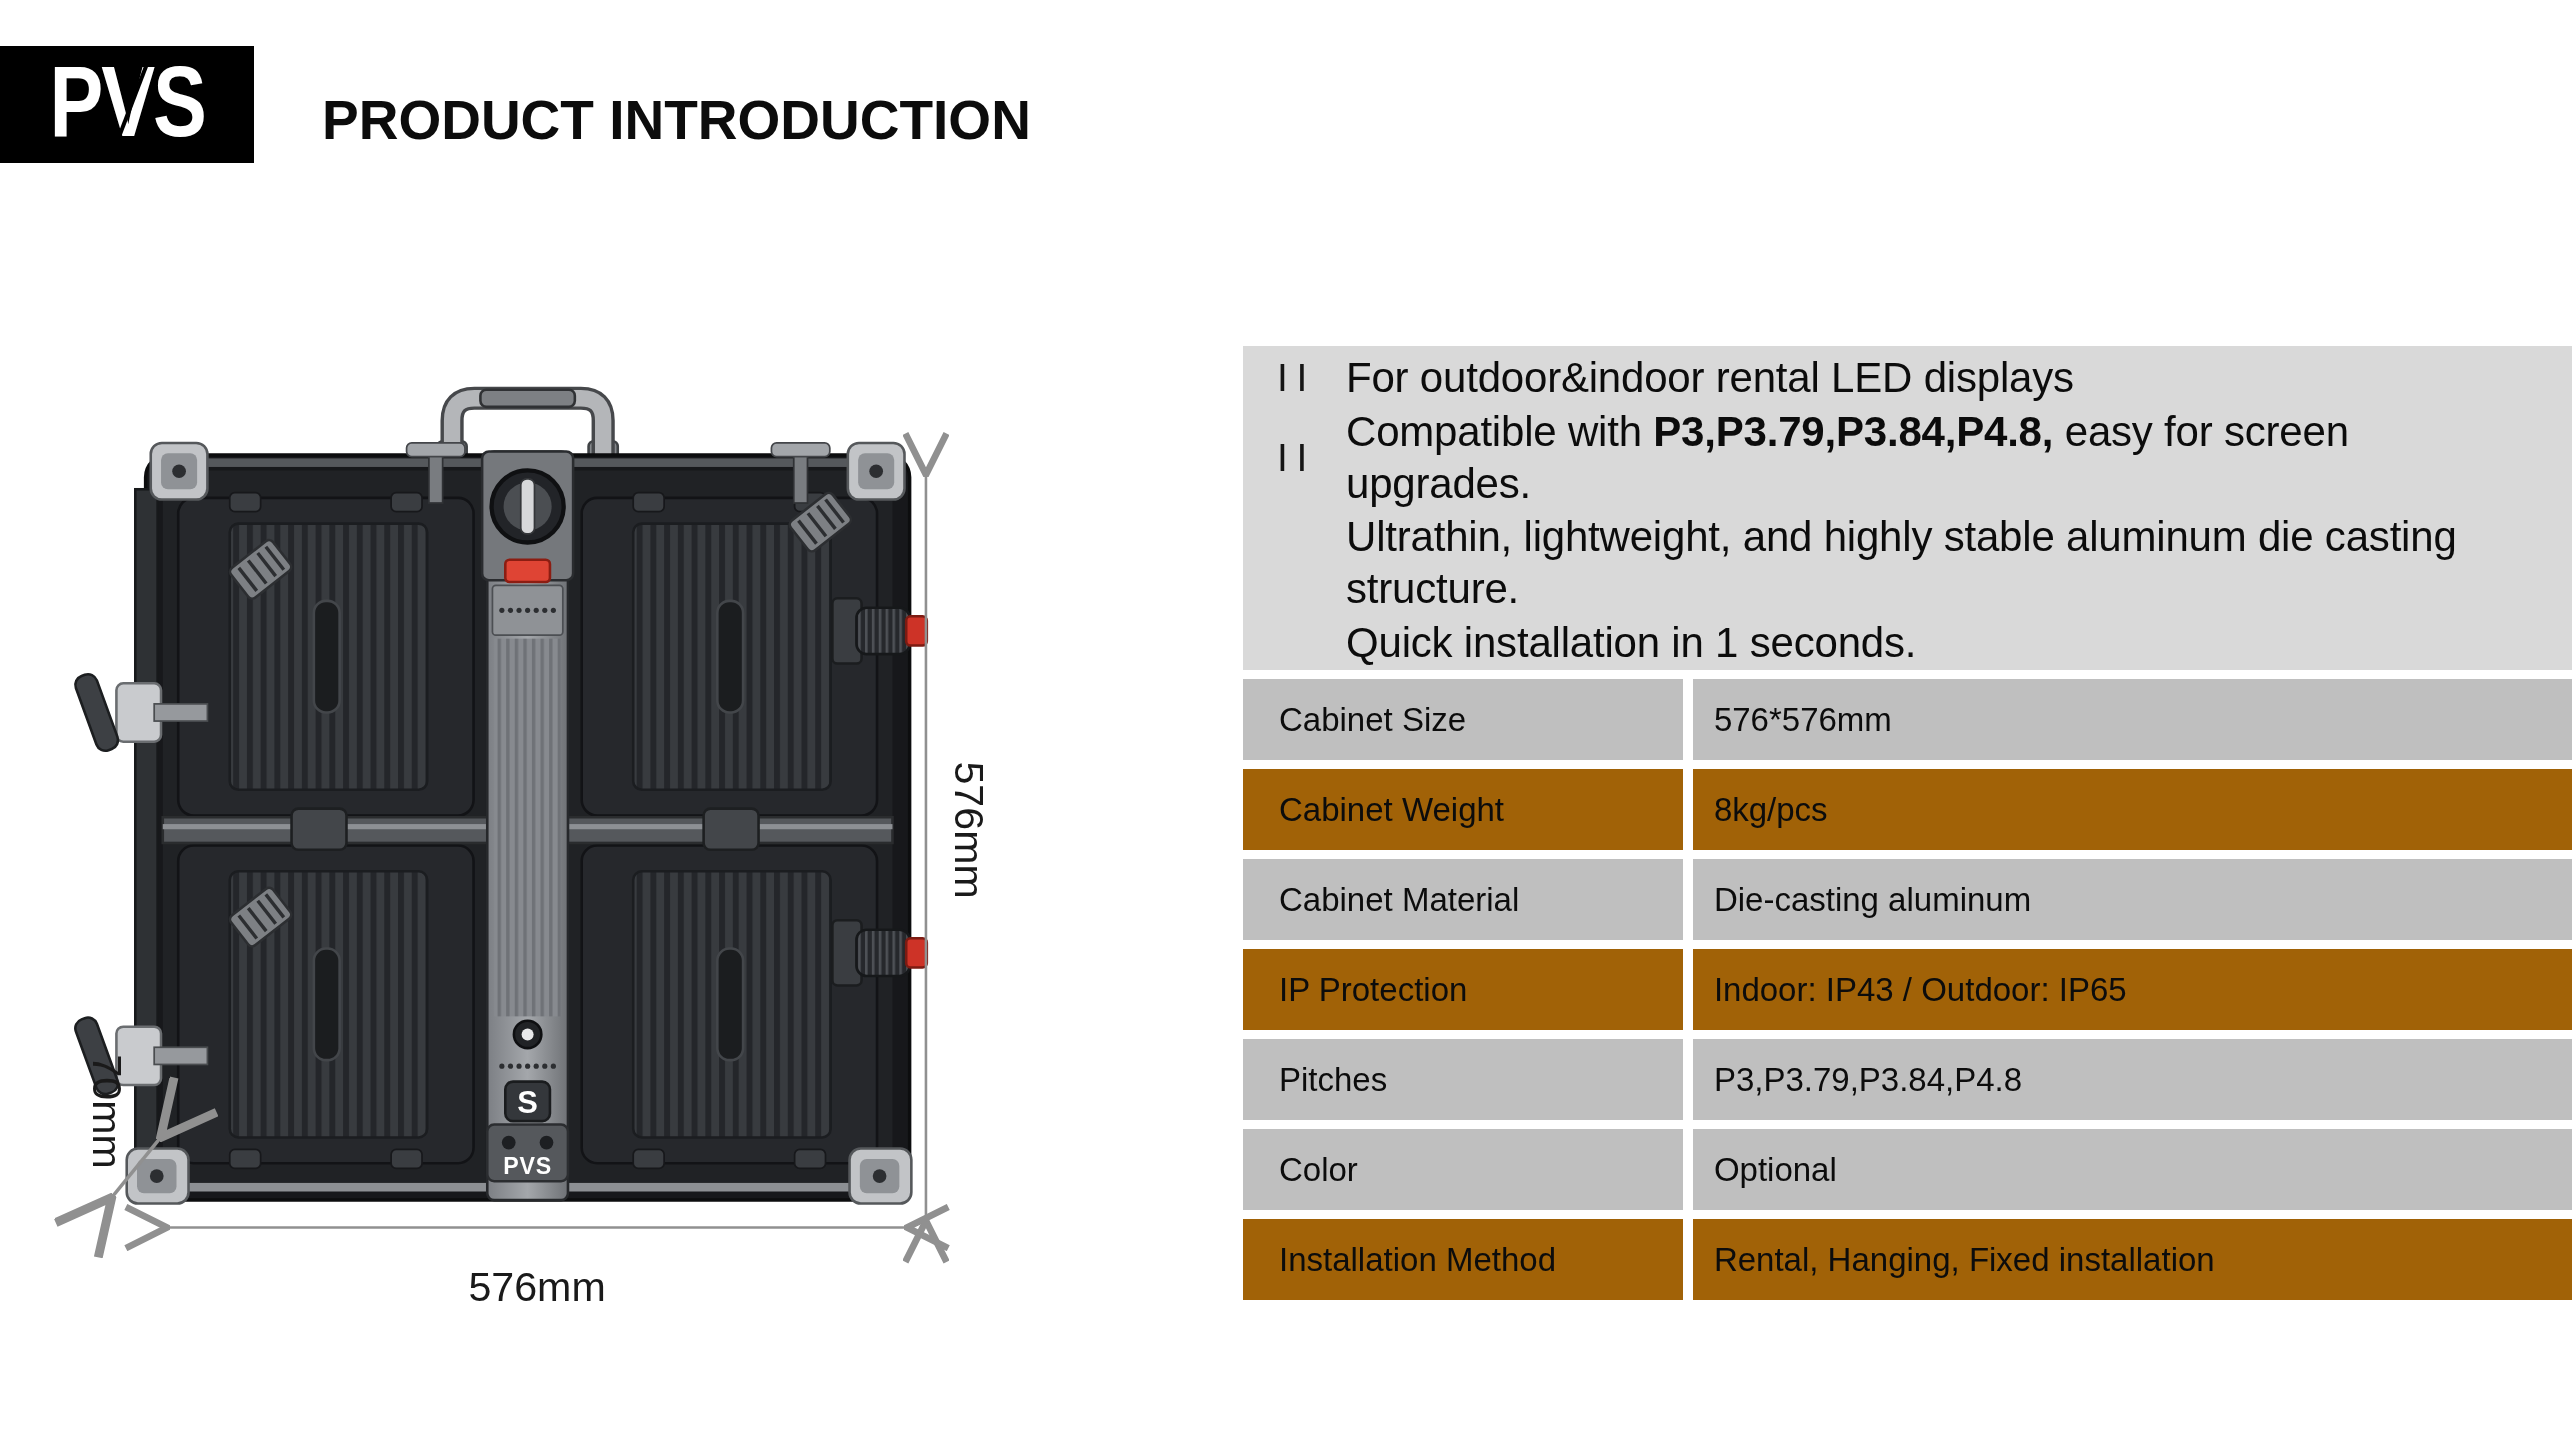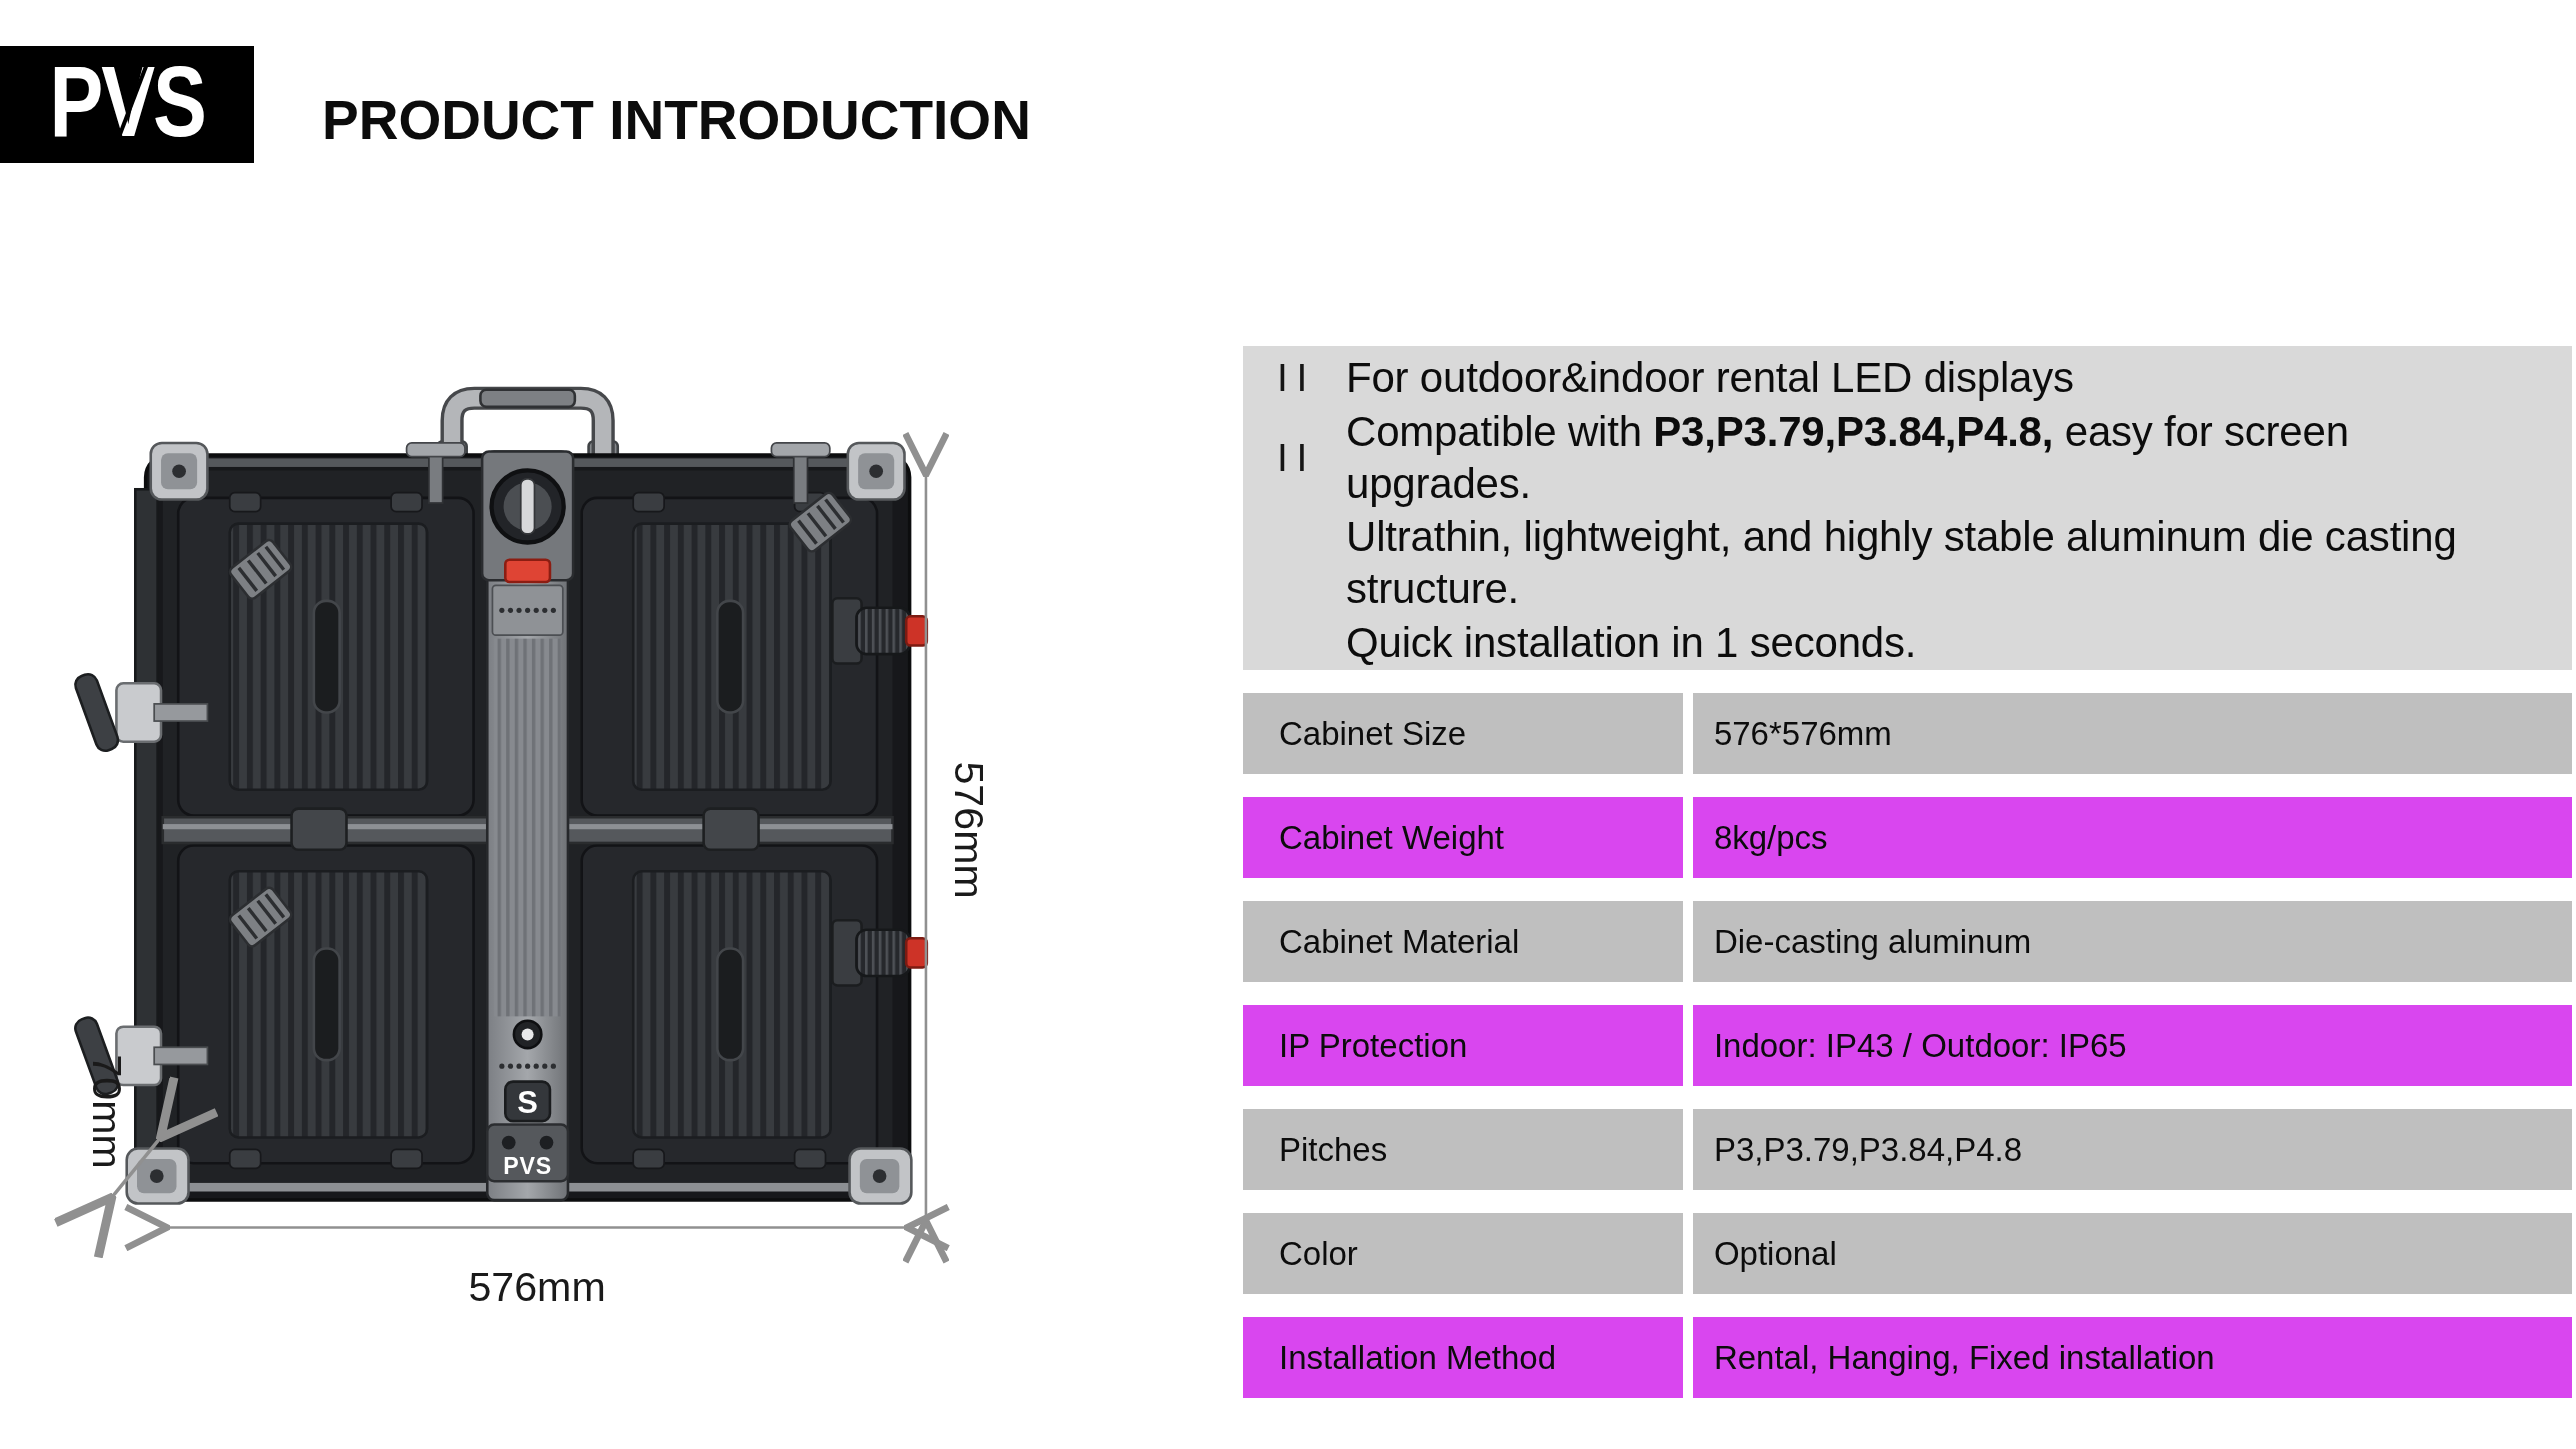--- a/index.html
+++ b/index.html
@@ -34,30 +34,30 @@
   }
   .feat-item{display:flex;align-items:center;margin-bottom:1.7px;}
   .feat-marker{
     flex:0 0 69px;font-size:39px;letter-spacing:8.6px;line-height:52px;
     color:#161616;
   }
   .feat-text{
     font-size:42px;line-height:52px;white-space:pre-line;letter-spacing:-0.2px;
   }
   .feat-text b{font-weight:700;}
-  .spec-row{display:flex;margin-top:23px;height:81px;font-size:33px;}
+  .spec-row{display:flex;margin-top:9px;height:81px;font-size:33px;}
   .spec-label{
     flex:0 0 440px;box-sizing:border-box;margin-right:10.3px;
     display:flex;align-items:center;padding-left:36px;
   }
   .spec-value{
     flex:1;box-sizing:border-box;display:flex;align-items:center;padding-left:20.6px;
   }
   .row-dark  .spec-label,.row-dark  .spec-value{background:#bfbfbf;}
-  .row-light .spec-label,.row-light .spec-value{background:#d946ef;}
+  .row-light .spec-label,.row-light .spec-value{background:#a16207;}
   
   .figure{position:absolute;left:34px;top:369px;width:1013px;height:996px;}
   .dim-text{font-family:"Liberation Sans","DejaVu Sans",sans-serif;font-size:48px;fill:#1a1a1a;}
 </style>
 </head>
 <body>
 
 <div class="logo">
   <span class="logo-text">PVS</span>
   <span class="logo-slash"></span>

